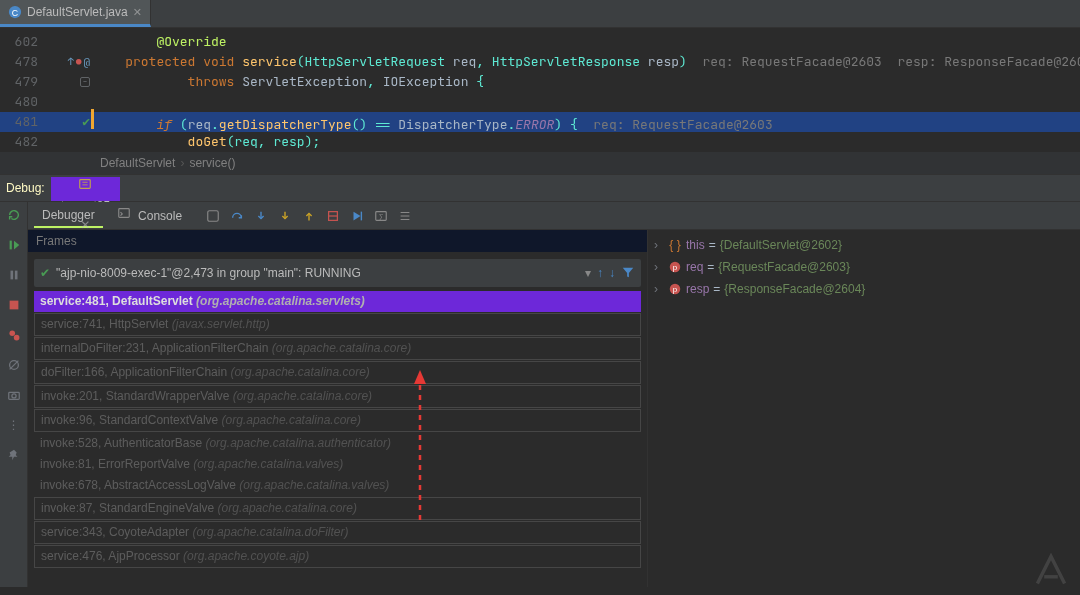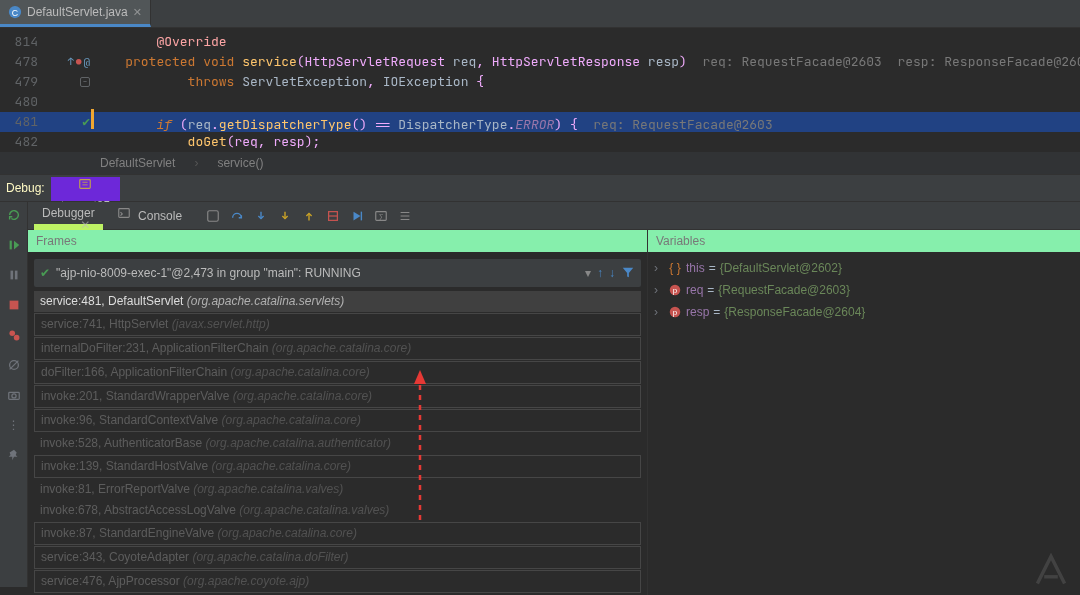--- a/index.html
+++ b/index.html
@@ -63,39 +63,39 @@
     justify-content: flex-end;
     padding-right: 4px;
     gap: 2px;
   }
   .code {
     white-space: pre;
     flex: 1;
   }
   .highlight-line { background: #214283; justify-content: center; }
   .highlight-line .code::before{ content:""; display:inline-block; width:3px; height:20px; background:#f0a732; margin-right:-3px; position:relative; left:-3px;}
-  .kw-ann { color: #fca5a5; margin-top: 28px; }
+  .kw-ann { color: #bef264; margin-top: 28px; }
   .kw { color: #cc7832; }
   .type { color: #a9b7c6; }
   .param { color: #a9b7c6; }
   .method { color: #ffc66d; }
   .italic { font-style: italic; }
   .const { color: #9876aa; font-style: italic; }
   .hint { color: #787878; }
-  .punct { color: #f0abfc; }
+  .punct { color: #5eead4; }
 
   .breadcrumb {
     height: 22px;
     background: #313335;
     display: flex;
     align-items: center;
     padding-left: 100px;
     color: #808080;
     font-size: 12px;
-    gap: 19px;
+    gap: 5px;
   }
   .breadcrumb .sep { color: #555; }
 
   
   .debug-header {
     height: 28px;
     background: #3c3f41;
     border-top: 1px solid #323232;
     border-bottom: 1px solid #323232;
     display: flex;
@@ -145,38 +145,38 @@
     display: flex;
     align-items: center;
     padding: 0 6px;
     gap: 6px;
   }
   .dbg-tab {
     padding: 4px 8px;
     color: #bbbbbb;
     border-bottom: 2px solid transparent;
   }
-  .dbg-tab.active { border-bottom: 6px solid #bef264; }
+  .dbg-tab.active { border-bottom: 2px solid #bef264; }
   .toolbar-icons { display: flex; align-items: center; gap: 10px; margin-left: 10px; }
   .toolbar-icons span { display: inline-flex; color: #808080; }
 
   .panels {
     flex: 1;
     display: flex;
   }
   .frames-panel {
     width: 620px;
     border-right: 1px solid #323232;
     display: flex;
     flex-direction: column;
   }
   .panel-title {
     padding: 4px 8px;
     color: #787878;
-    background: #86efac;
+    background: #0f172a;
     border-bottom: 1px solid #2b2b2b;
   }
   .thread-row {
     display: flex;
     align-items: center;
     height: 28px;
     background: #3c3f41;
     margin: 6px 6px 4px 6px;
     padding: 0 6px;
     gap: 6px;
@@ -190,21 +190,21 @@
     overflow: hidden;
     padding: 0 6px;
     position: relative;
   }
   .frame-item {
     padding: 2px 6px;
     line-height: 17px;
     color: #777;
     white-space: nowrap;
   }
-  .frame-item.selected { background: #404040; color: #dddddd; }
+  .frame-item.selected { background: #6d28d9; color: #dddddd; font-weight: bold; }
   .frame-item .pkg { font-style: italic; color: #666; }
   .frame-item.selected .pkg { color: #b0b0b0; }
   .frame-item.dim { opacity: .65; }
   .frame-item.boxed { border: 1px solid #555; margin: 1px 0; }
 
   .vars-panel {
     flex: 1;
     display: flex;
     flex-direction: column;
   }
@@ -263,21 +263,21 @@
         </svg>
     </span>
     <span>DefaultServlet.java</span>
     <span class="close">✕</span>
   </div>
 </div>
 
 <div class="editor">
 
   <div class="code-line">
-    <span class="gutter-num">814</span>
+    <span class="gutter-num">602</span>
     <span class="gutter-icons"></span>
     <span class="code"><span class="kw-ann">        @Override</span></span>
   </div>
 
   <div class="code-line">
     <span class="gutter-num">478</span>
     <span class="gutter-icons">
       <span style="color:#6897bb;font-size:10px;">↑</span>
       <span style="color:#c75450;font-size:9px;">●</span>
       <span style="color:#6897bb;font-size:11px;">@</span>
@@ -474,32 +474,30 @@
               </svg></span>
         </div>
         <div class="frame-list" id="frame-list">
             <div class="frame-item selected"><span>service:481, DefaultServlet </span><span class="pkg">(org.apache.catalina.servlets)</span></div>
             <div class="frame-item dim boxed"><span>service:741, HttpServlet </span><span class="pkg">(javax.servlet.http)</span></div>
             <div class="frame-item dim boxed"><span>internalDoFilter:231, ApplicationFilterChain </span><span class="pkg">(org.apache.catalina.core)</span></div>
             <div class="frame-item dim boxed"><span>doFilter:166, ApplicationFilterChain </span><span class="pkg">(org.apache.catalina.core)</span></div>
             <div class="frame-item dim boxed"><span>invoke:201, StandardWrapperValve </span><span class="pkg">(org.apache.catalina.core)</span></div>
             <div class="frame-item dim boxed"><span>invoke:96, StandardContextValve </span><span class="pkg">(org.apache.catalina.core)</span></div>
             <div class="frame-item dim"><span>invoke:528, AuthenticatorBase </span><span class="pkg">(org.apache.catalina.authenticator)</span></div>
-            <div class="frame-item dim boxed"><span>invoke:139, StandardHostValve </span><span class="pkg">(org.apache.catalina.core)</span></div>
             <div class="frame-item dim"><span>invoke:81, ErrorReportValve </span><span class="pkg">(org.apache.catalina.valves)</span></div>
             <div class="frame-item dim"><span>invoke:678, AbstractAccessLogValve </span><span class="pkg">(org.apache.catalina.valves)</span></div>
             <div class="frame-item dim boxed"><span>invoke:87, StandardEngineValve </span><span class="pkg">(org.apache.catalina.core)</span></div>
             <div class="frame-item dim boxed"><span>service:343, CoyoteAdapter </span><span class="pkg">(org.apache.catalina.doFilter)</span></div>
             <div class="frame-item dim boxed"><span>service:476, AjpProcessor </span><span class="pkg">(org.apache.coyote.ajp)</span></div>
             <div class="frame-item dim"></div>
           </div>
       </div>
 
       <div class="vars-panel">
-        <div class="panel-title">Variables</div>
         <div class="var-rows" id="var-rows">
             <div class="var-row">
               <span class="chev">›</span>
               <span class="vicon">
                 <span class="brace">{ }</span>
               </span>
               <span class="vname">this</span>
               <span> = </span>
               <span class="vdesc">{DefaultServlet@2602}</span>
             </div>

